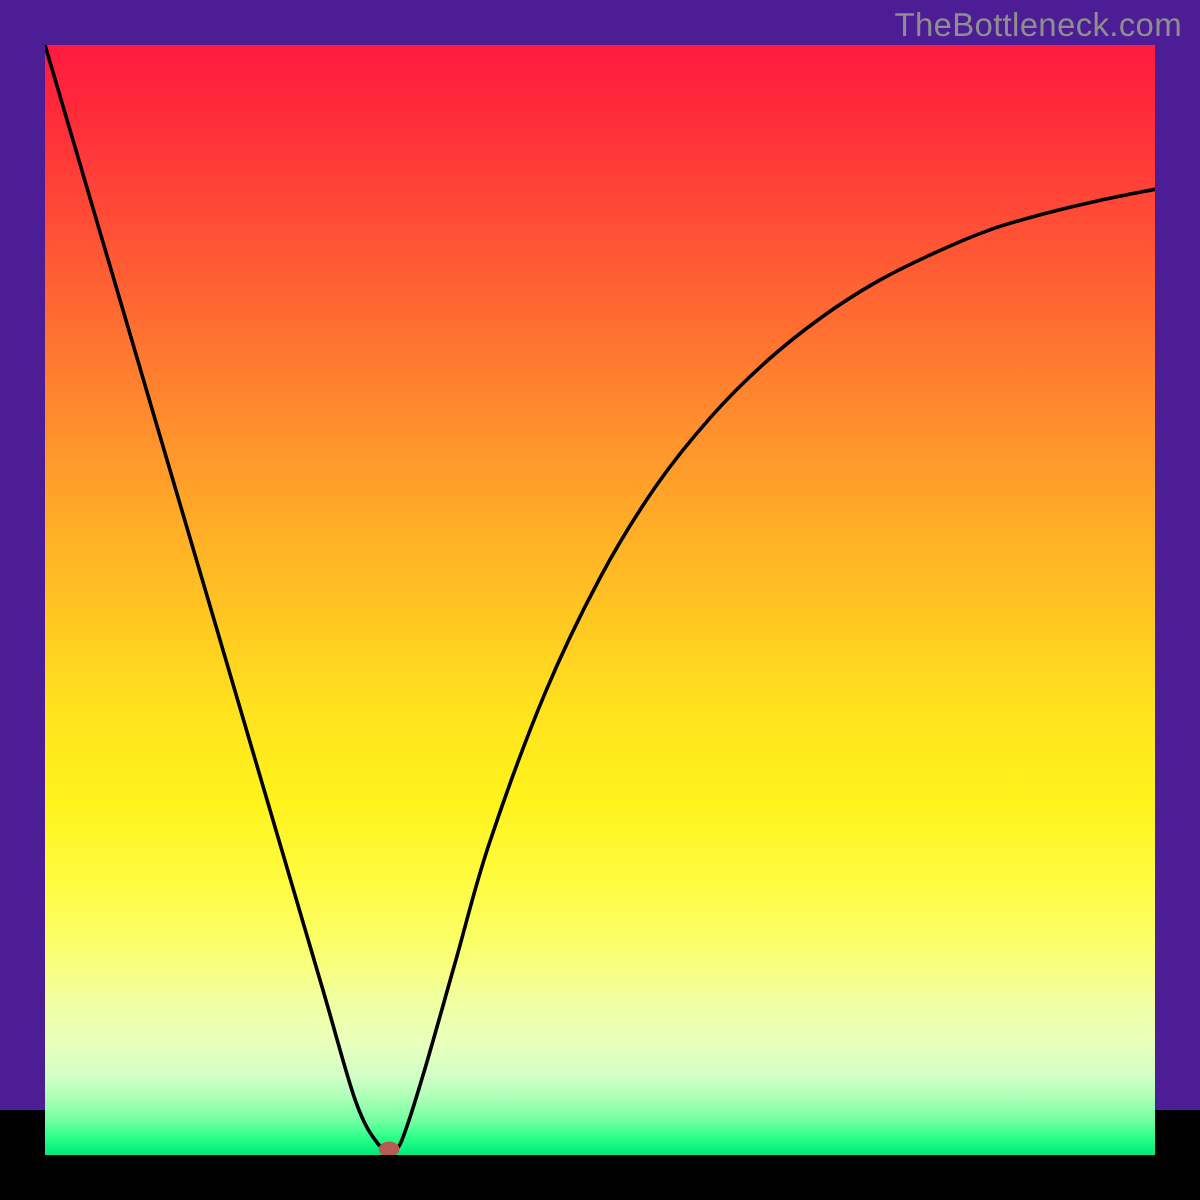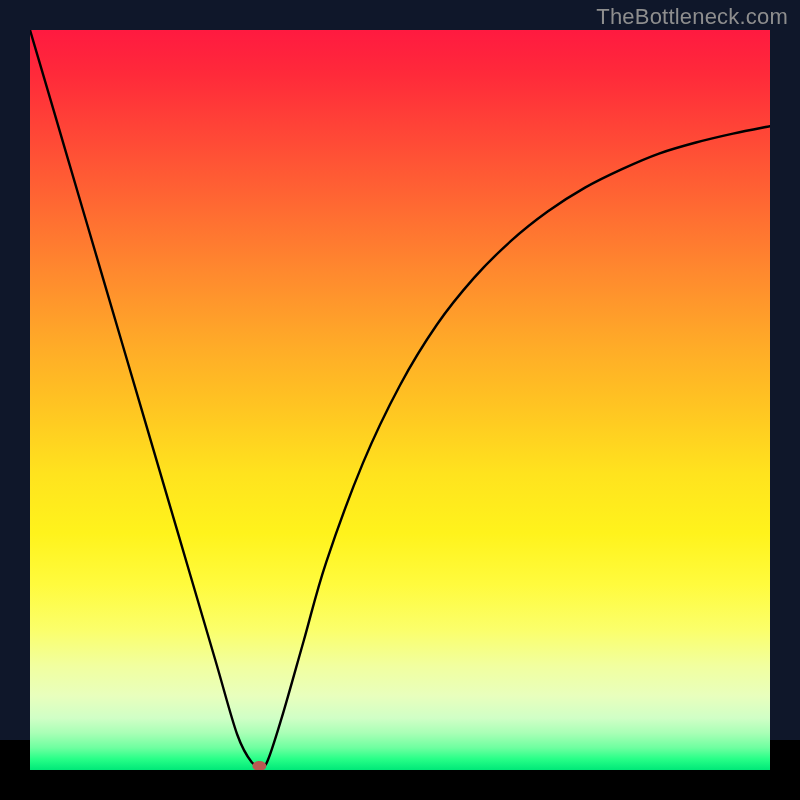--- a/index.html
+++ b/index.html
@@ -9,21 +9,21 @@
     height: 800px;
     background: #000;
     overflow: hidden;
   }
   .frame {
     position: absolute;
     top: 0;
     left: 0;
     width: 800px;
     height: 740px;
-    background: #0f172a;
+    background: #4c1d95;
   }
   .plot-area {
     position: absolute;
     left: 30px;
     top: 30px;
     width: 740px;
     height: 740px;
     background: linear-gradient(to bottom,
       #ff1a40 0%,
       #ff2a3a 6%,

